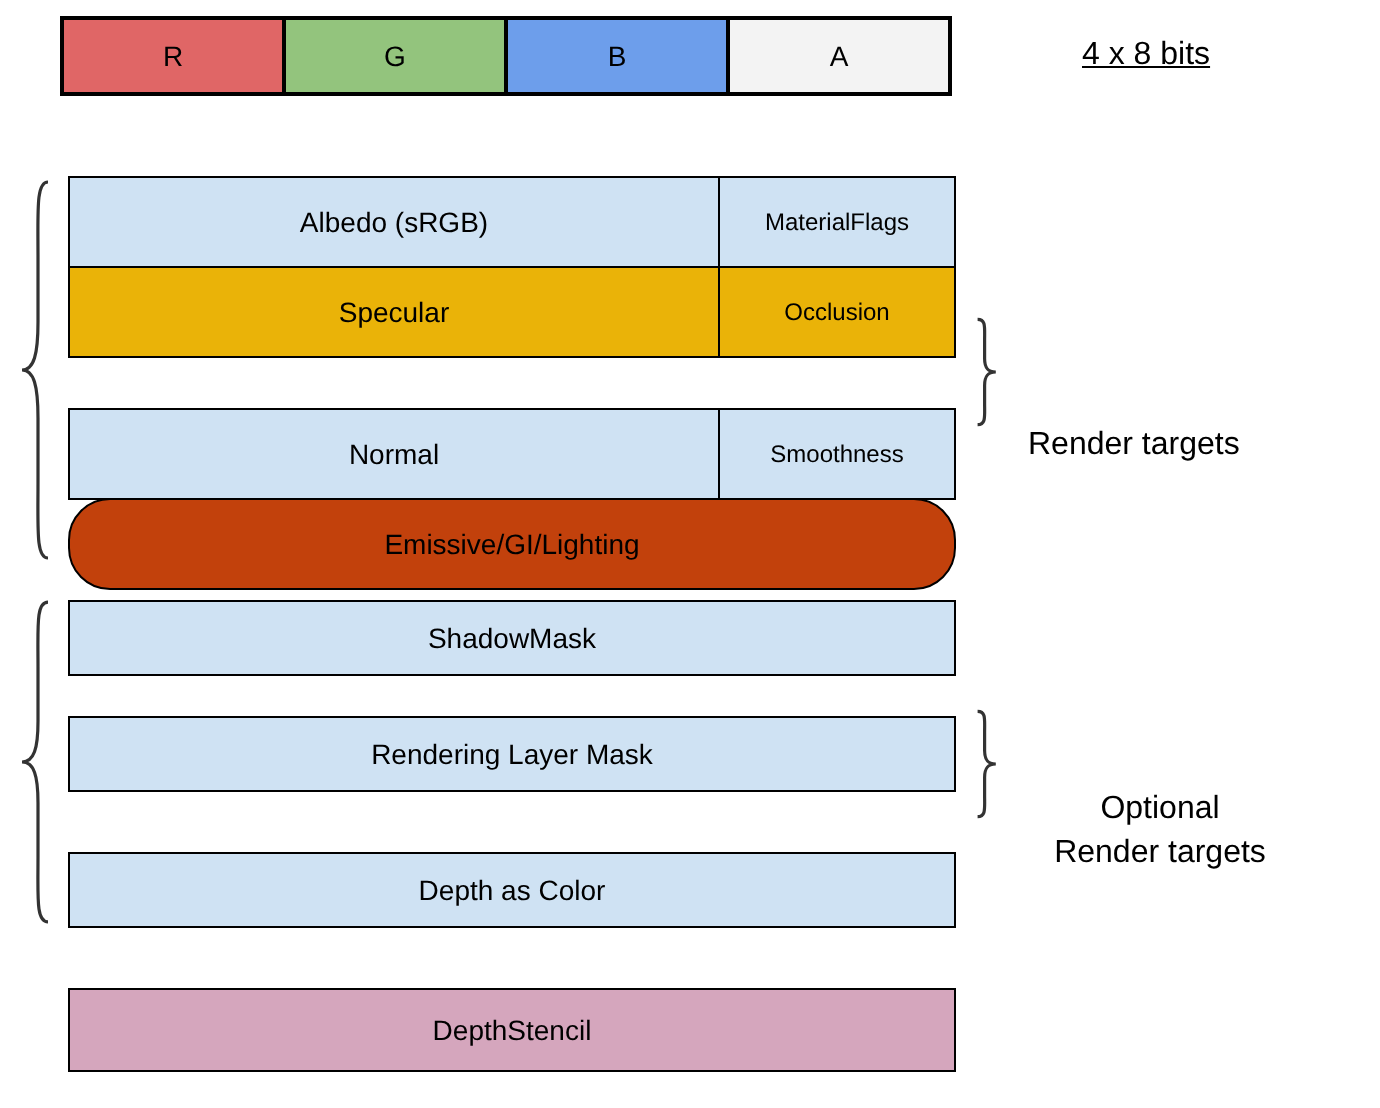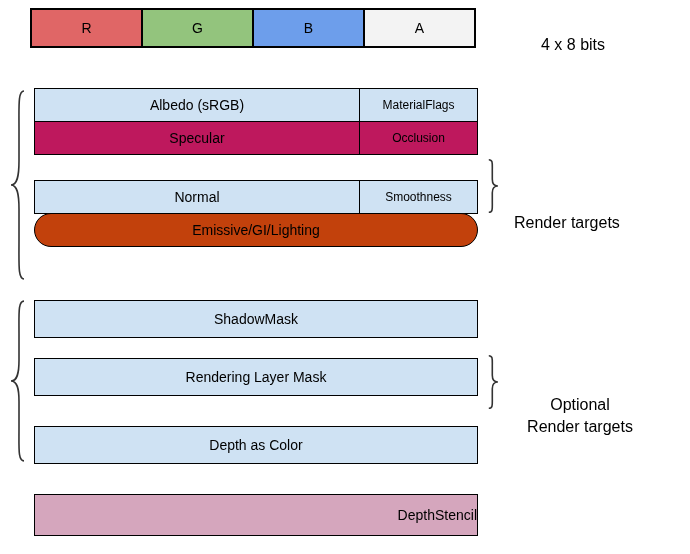--- a/index.html
+++ b/index.html
@@ -32,26 +32,26 @@
     justify-content: center;
     font-size: 14px;
     border-left: 2px solid #000;
   }
   .channel-cell:first-child { border-left: none; }
 
   .caption {
     font-size: 16px;
     white-space: nowrap;
   }
-  .bits-caption { left: 541px; top: 36px; }
+  .bits-caption { left: 541px; top: 19px; text-decoration: underline; }
 
   
   .rt-rows { left: 34px; top: 88px; width: 444px; }
   .rt-row {
-    height: 34px;
+    height: 46px;
     border: 1px solid #000;
     display: flex;
   }
   .rt-row + .rt-row { margin-top: -1px; }
   .cell-main {
     flex: 1;
     display: flex;
     align-items: center;
     justify-content: center;
     font-size: 14px;
@@ -77,21 +77,21 @@
     font-size: 14px;
   }
 
   
   .depth-box {
     left: 34px; top: 494px;
     width: 444px; height: 42px;
     border: 1px solid #000;
     display: flex;
     align-items: center;
-    justify-content: flex-end;
+    justify-content: center;
     font-size: 14px;
   }
 
   
   .group-label { font-size: 16px; white-space: nowrap; margin-top: 36px; }
   .label-render-targets { left: 514px; top: 178px; }
   .label-optional {
     left: 500px; top: 358px;
     width: 160px;
     text-align: center;
@@ -127,21 +127,21 @@
       <span>A</span>
     </div>
   </div>
   <div class="abs caption bits-caption">4 x 8 bits</div>
 
   <div class="abs rt-rows">
     <div class="rt-row" style="background-color: rgb(207, 226, 243);">
       <div class="cell-main">Albedo (sRGB)</div>
       <div class="cell-aux">MaterialFlags</div>
     </div>
-    <div class="rt-row" style="background-color: #be185d;">
+    <div class="rt-row" style="background-color: #eab308;">
       <div class="cell-main">Specular</div>
       <div class="cell-aux">Occlusion</div>
     </div>
     <div class="rt-row" style="background-color: rgb(207, 226, 243); margin-top: 25px;">
       <div class="cell-main">Normal</div>
       <div class="cell-aux">Smoothness</div>
     </div>
     <div class="rt-row" style="background-color: #c2410c; border-radius: 21px;">
       <div class="cell-main">Emissive/GI/Lighting</div>
     </div>

